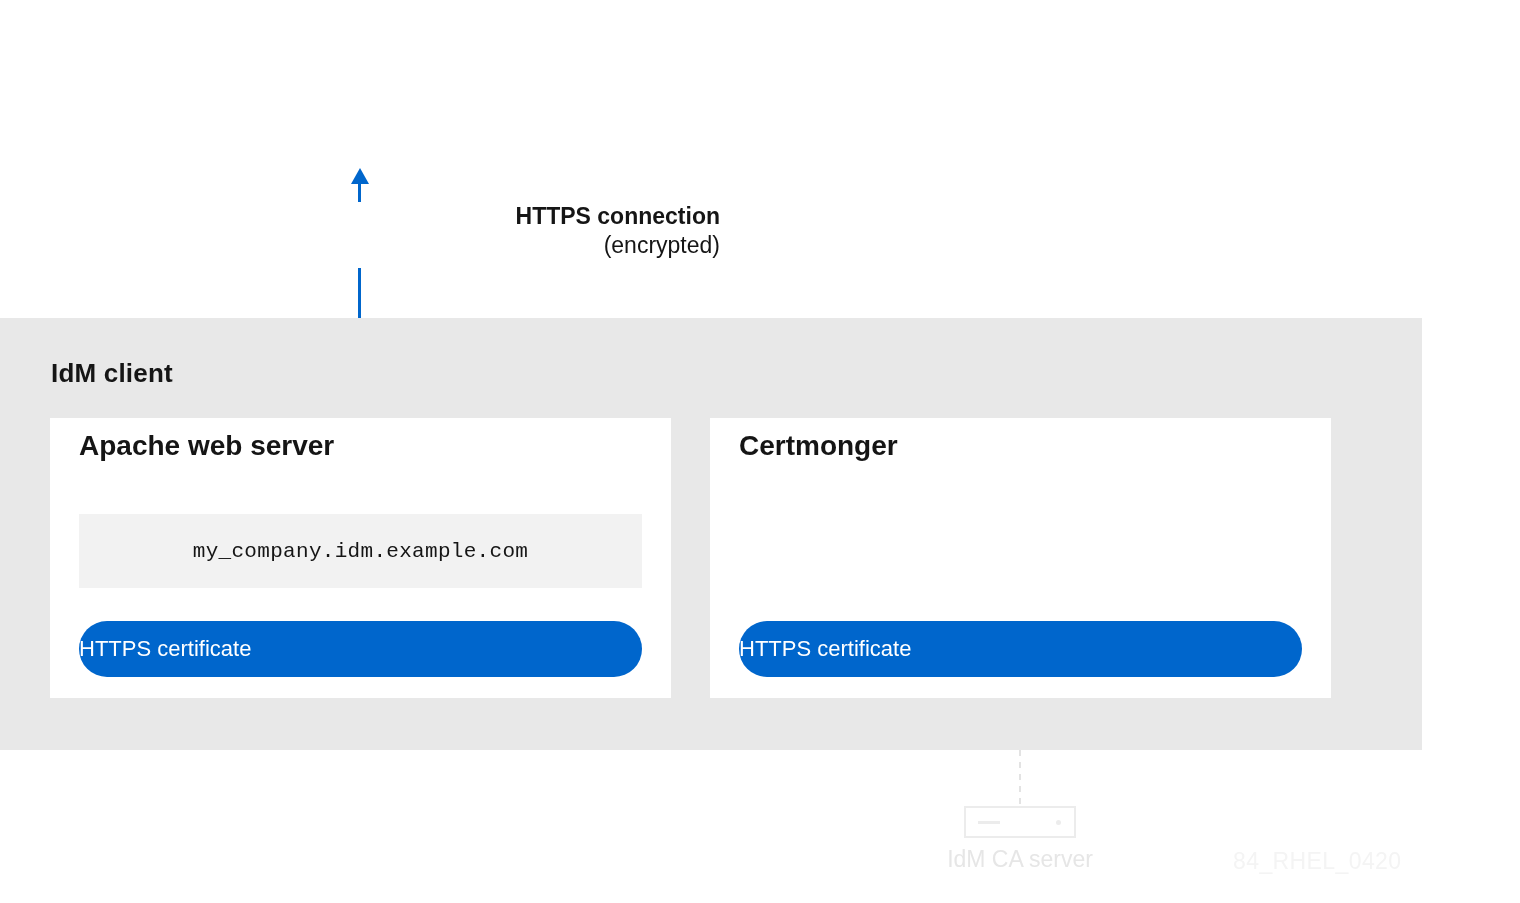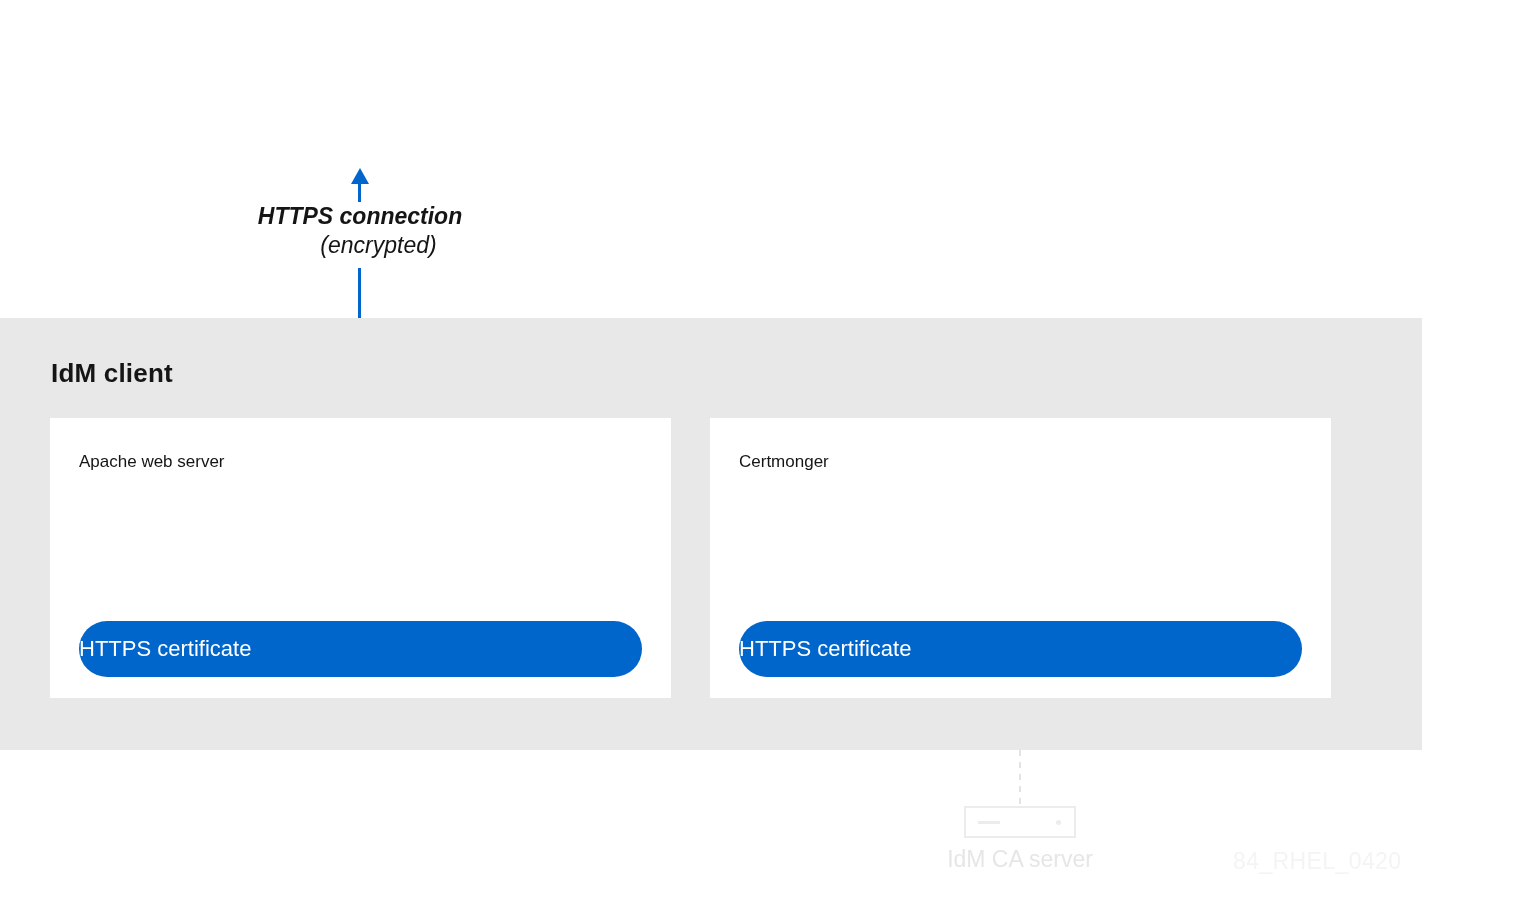--- a/index.html
+++ b/index.html
@@ -77,23 +77,22 @@
     left: 351px;
     top: 268px;
     width: 18px;
     height: 152px;
   }
   .conn-label {
     position: absolute;
     left: 0px;
     top: 202px;
     width: 720px;
-    text-align: center;
+    text-align: right;
     pointer-events: none;
-    font-style: italic;
   }
   .conn-label .line1 {
     font-size: 23px;
     font-weight: 700;
     color: #151515;
     line-height: 29px;
   }
   .conn-label .line2 {
     font-size: 23px;
     font-weight: 400;
@@ -128,23 +127,23 @@
     top: 100px;
     height: 280px;
     background: #ffffff;
   }
   .card.apache { left: 50px; width: 621px; }
   .card.certmonger { left: 710px; width: 621px; }
 
   .card-title {
     position: absolute;
     left: 29px;
-    top: 34px;
-    font-size: 17px;
-    font-weight: 400;
+    top: 12px;
+    font-size: 28px;
+    font-weight: 700;
     color: #151515;
   }
   .code-box {
     position: absolute;
     left: 29px;
     top: 96px;
     width: 563px;
     height: 74px;
     background: #f2f2f2;
     display: flex;
@@ -255,20 +254,23 @@
   <div class="conn-label">
     <div class="line1">HTTPS connection</div>
     <div class="line2">(encrypted)</div>
   </div>
 
   <div class="idm-panel">
     <div class="idm-panel-title">IdM client</div>
 
     <div class="card apache">
       <div class="card-title">Apache web server</div>
+      <div class="code-box">
+        <span>my_company.idm.example.com</span>
+      </div>
       <button class="cert-button">HTTPS certificate</button>
     </div>
 
     <div class="card certmonger">
       <div class="card-title">Certmonger</div>
       <button class="cert-button">HTTPS certificate</button>
     </div>
   </div>
 
   <div class="ca-dashed-line"></div>

